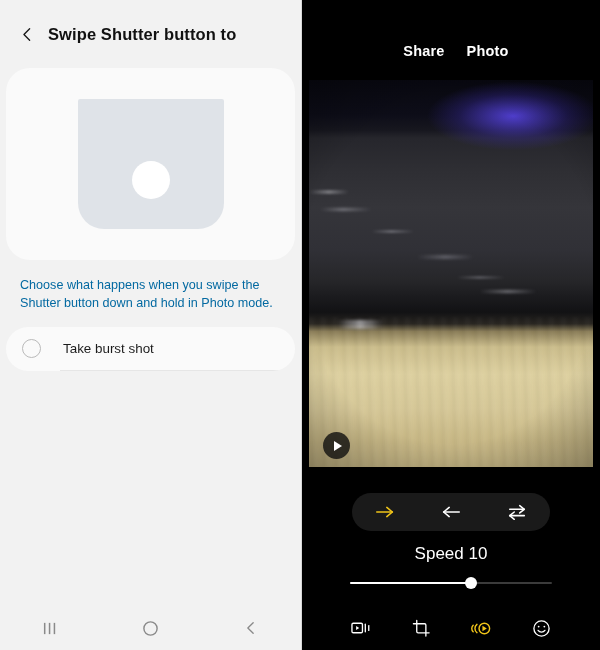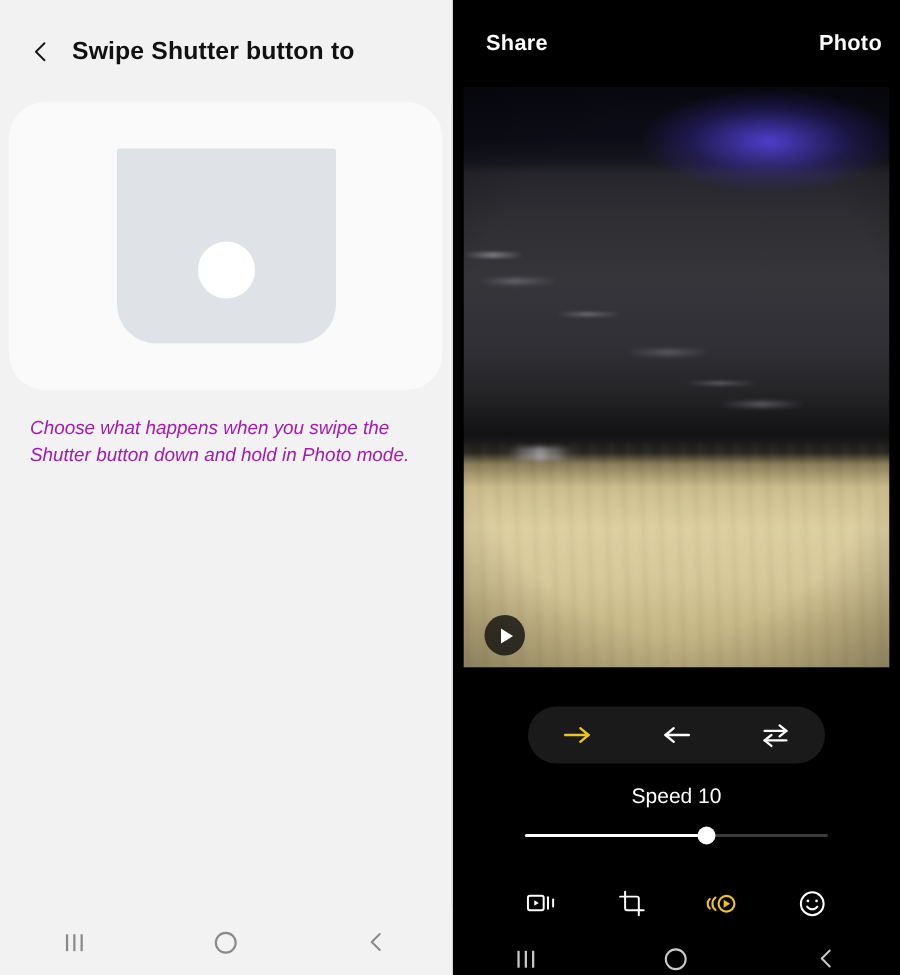--- a/index.html
+++ b/index.html
@@ -86,23 +86,22 @@
     width: 38px;
     height: 38px;
     border-radius: 50%;
     background: #ffffff;
   }
 
   .desc-text {
     padding: 16px 20px 14px 20px;
     font-size: 12.6px;
     line-height: 1.45;
-    color: #a21caf;
-    flex: none;
-    font-style: italic;
+    color: #0369a1;
+    flex: none;
   }
 
   .options-card {
     margin: 0 6px;
     background: #fafafa;
     border-radius: 22px;
     overflow: hidden;
     flex: none;
   }
   .option-row {
@@ -180,23 +179,24 @@
     width: 298px;
     height: 650px;
     background: #000000;
     display: flex;
     flex-direction: column;
   }
   .editor-header {
     height: 58px;
     display: flex;
     align-items: center;
-    justify-content: space-between;
+    justify-content: center;
     padding-right: 12px;
     flex: none;
+    margin-top: 22px;
   }
   .hdr-action {
     color: #ffffff;
     font-size: 14.5px;
     font-weight: bold;
     margin-left: 22px;
     cursor: pointer;
     letter-spacing: 0.2px;
   }
 
@@ -318,21 +318,21 @@
     height: 34px;
     display: flex;
     align-items: center;
     justify-content: center;
     cursor: pointer;
   }
 
   .speed-label {
     text-align: center;
     color: #ffffff;
-    font-size: 14px;
+    font-size: 17px;
     margin-top: 13px;
     flex: none;
   }
   .slider-wrap {
     margin: 11px 48px 0 48px;
     position: relative;
     height: 16px;
     flex: none;
     cursor: pointer;
   }
@@ -400,20 +400,24 @@
 
     <div class="illus-card">
       <div class="shutter-illus">
         <div class="shutter-dot"></div>
       </div>
     </div>
 
     <div class="desc-text">Choose what happens when you swipe the Shutter button down and hold in Photo mode.</div>
 
     <div class="options-card">
+      <div class="option-row with-divider">
+        <div class="radio"></div>
+        <div class="option-label">Take burst shot</div>
+      </div>
     </div>
 
     <div class="left-spacer"></div>
 
     <div class="navbar light">
       <div class="nav-btn">
         <svg width="17" height="15" viewBox="0 0 18 16">
           <rect x="2" y="2" width="1.6" height="12" fill="#8a8a8a"></rect>
           <rect x="7.2" y="2" width="1.6" height="12" fill="#8a8a8a"></rect>
           <rect x="12.4" y="2" width="1.6" height="12" fill="#8a8a8a"></rect>

